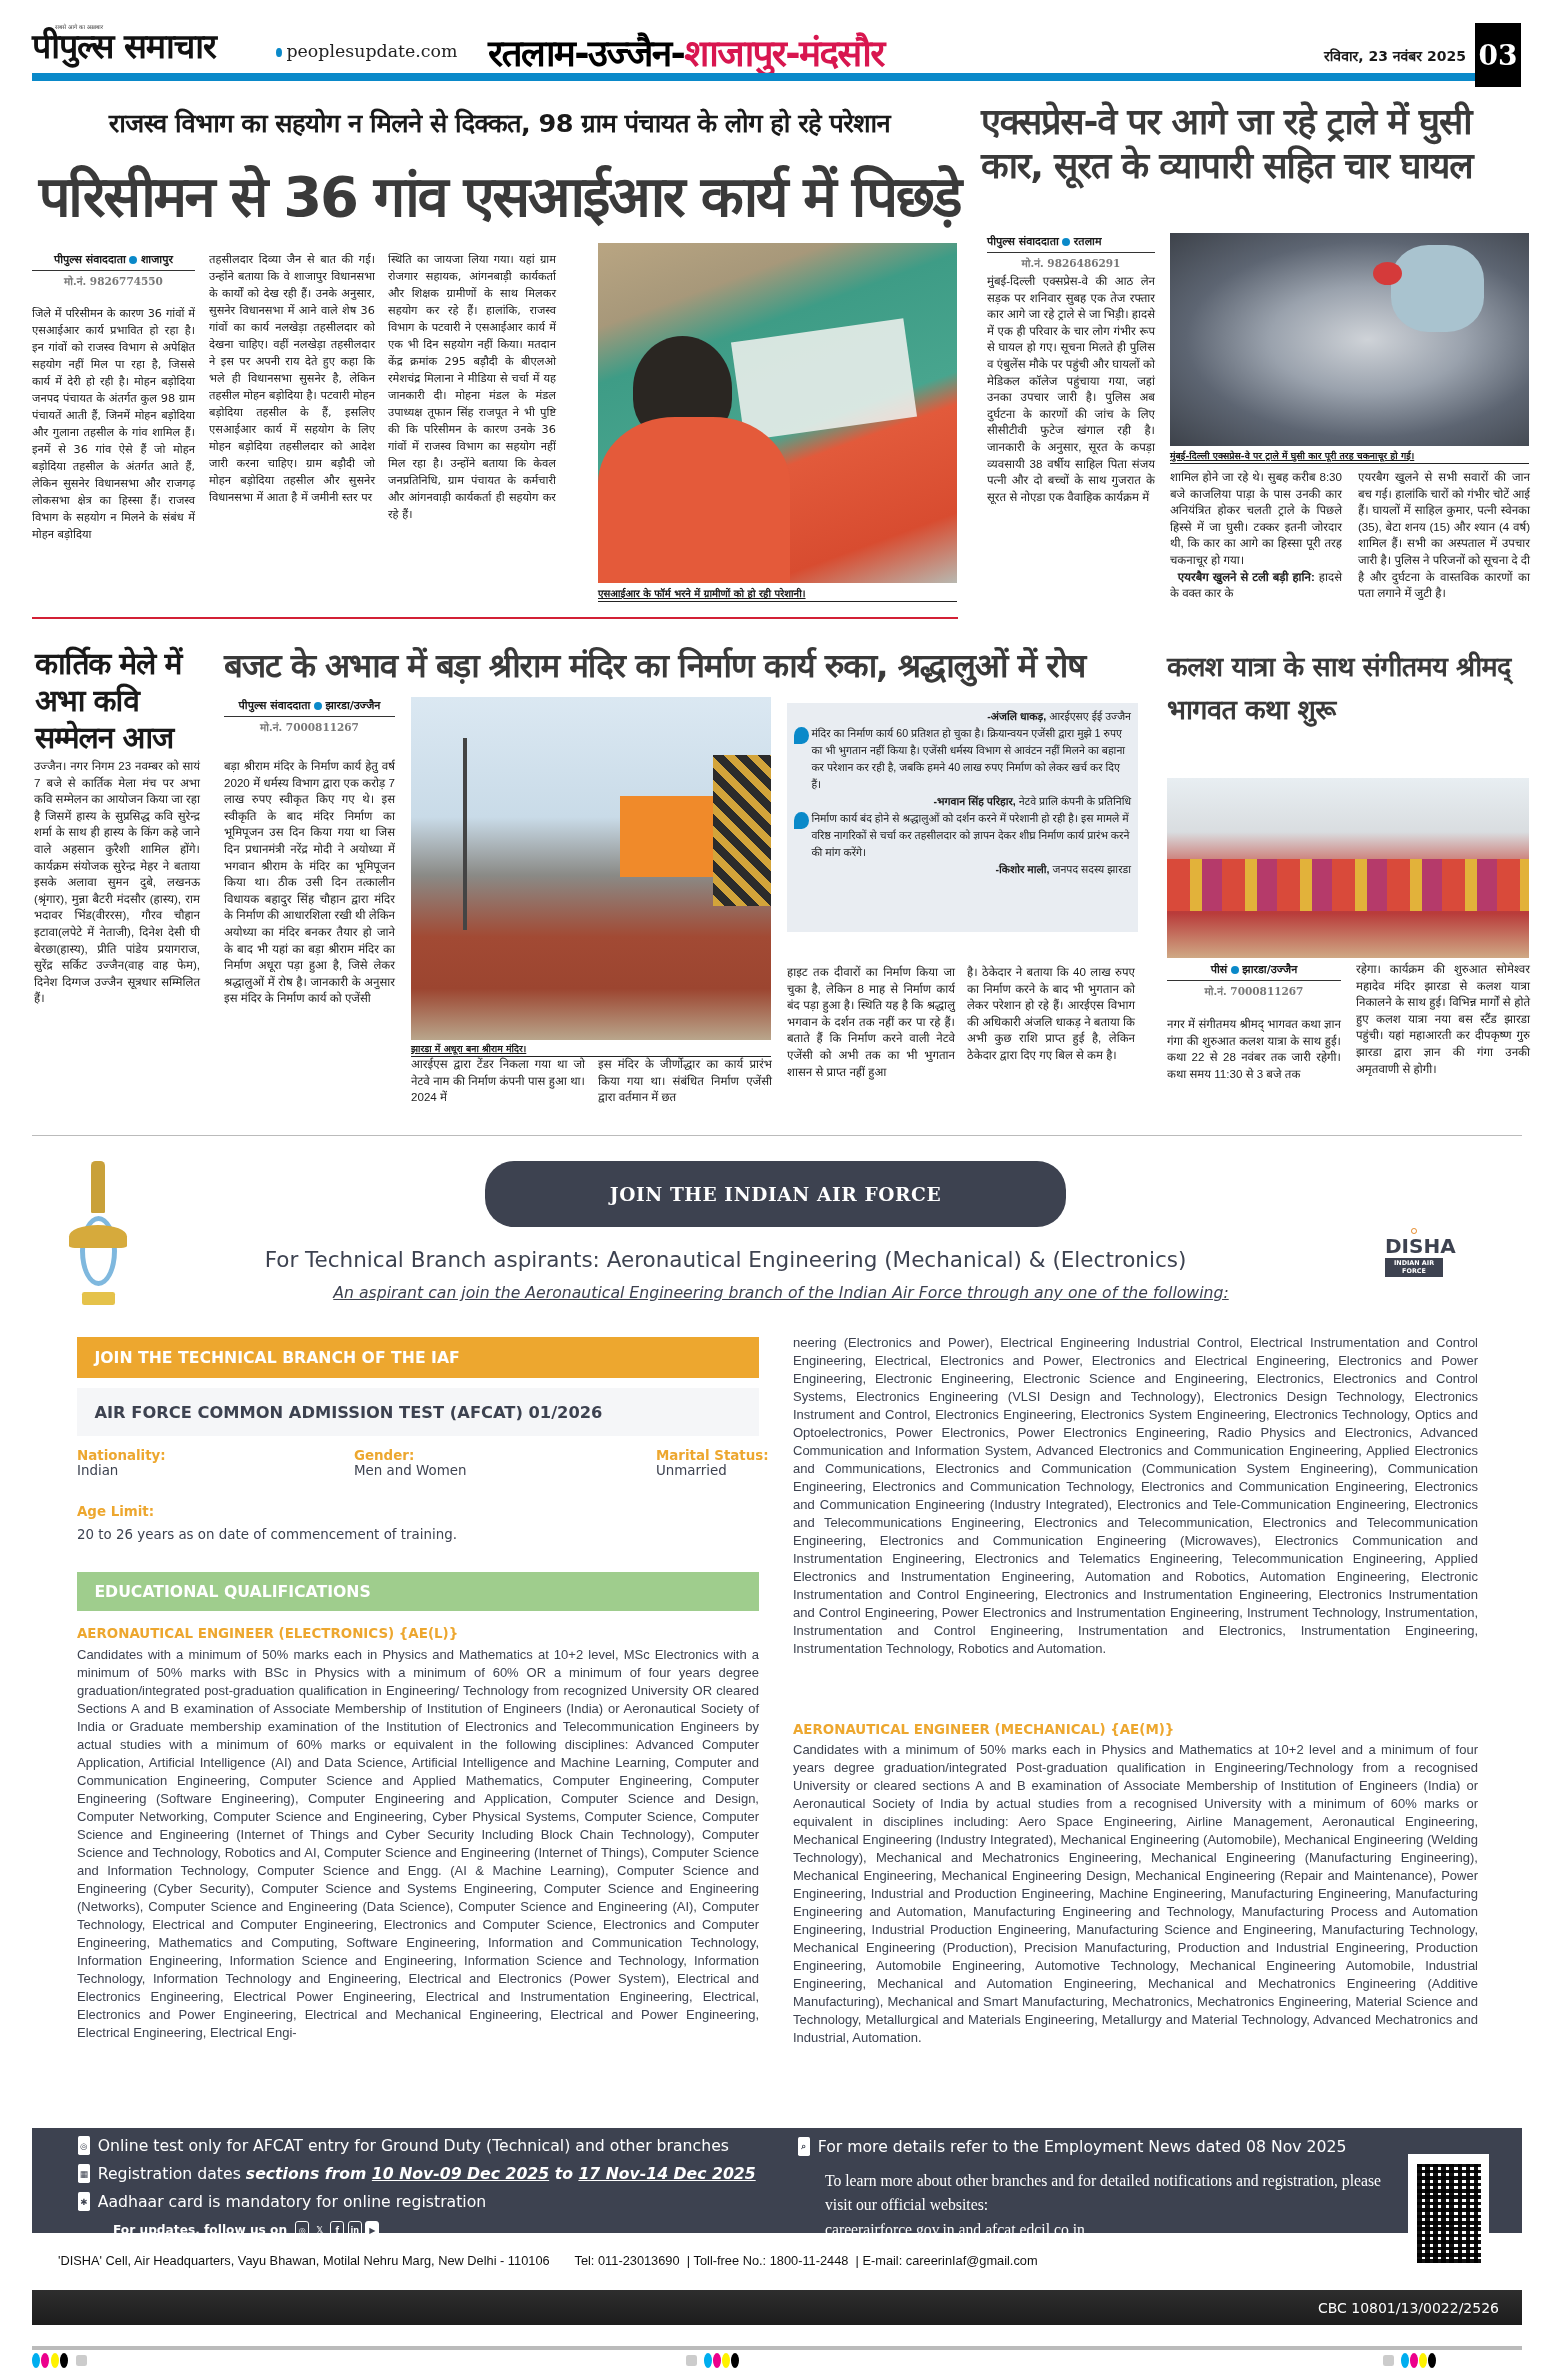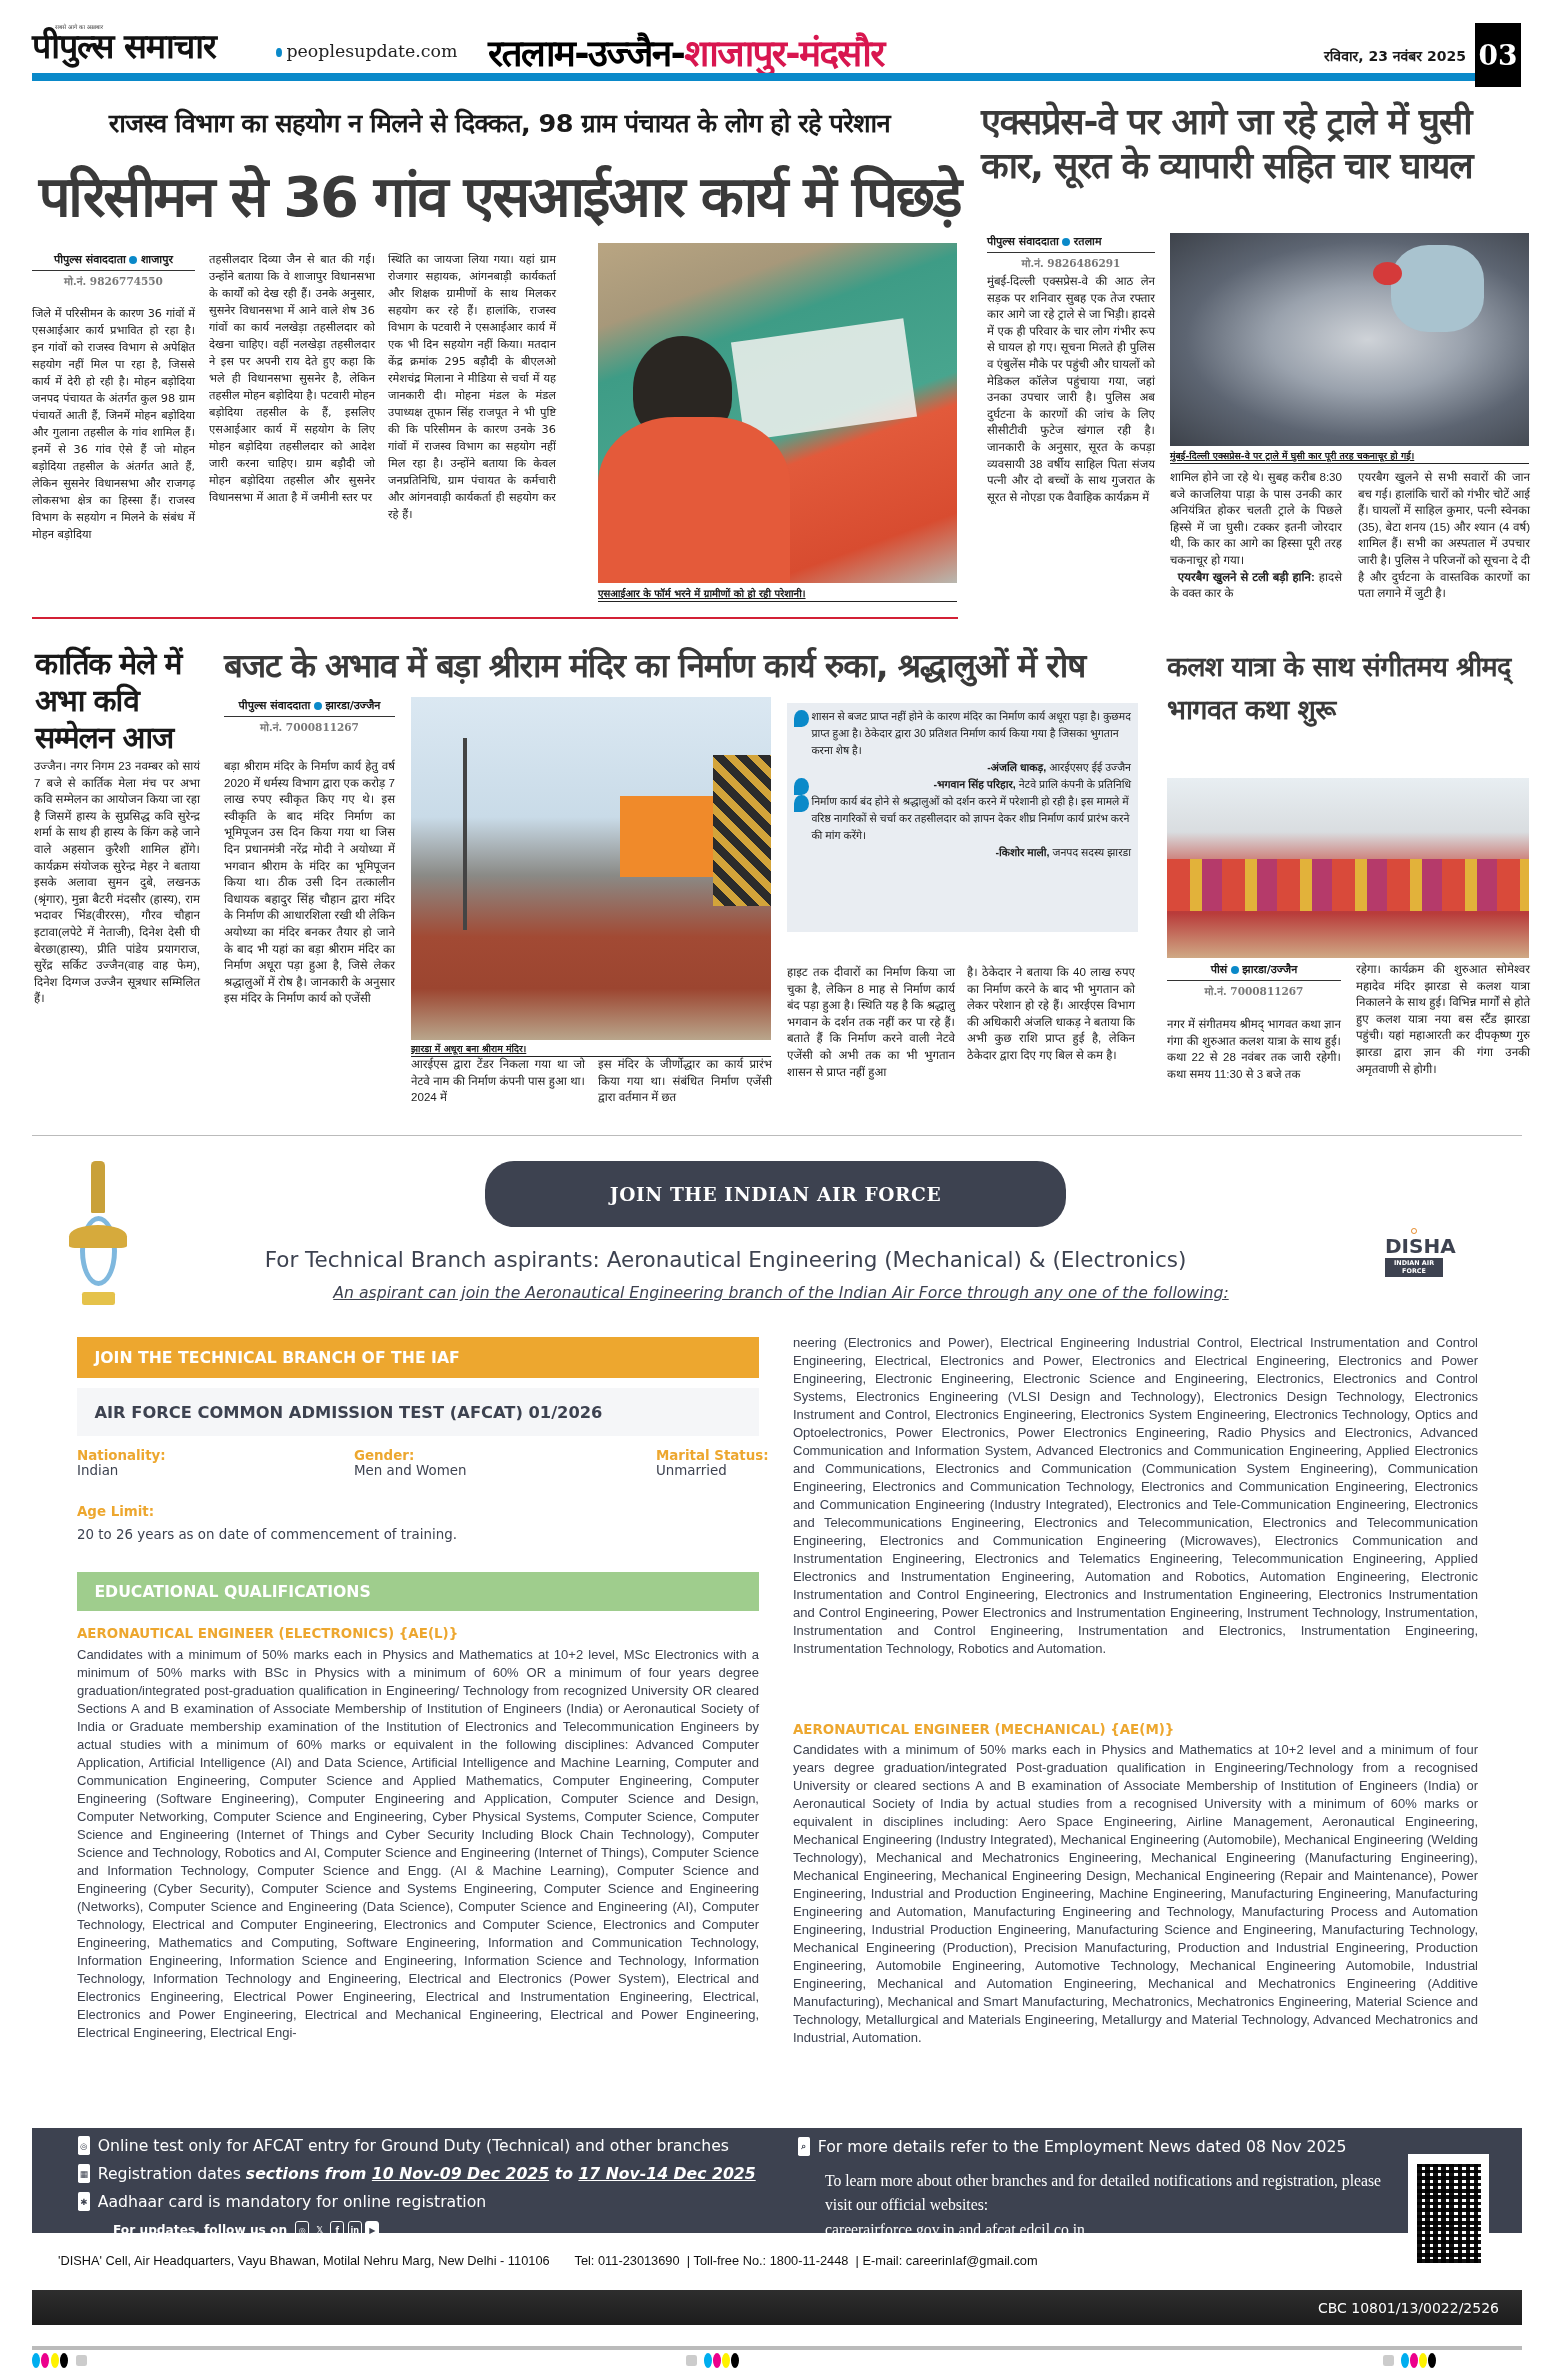--- a/index.html
+++ b/index.html
@@ -131,23 +131,22 @@
 <div class="abs photo" style="left:411px; top:697px; width:360px; height:343px; background: linear-gradient(180deg,#dbe8f2 0%,#c9dbe8 35%,#8a8a86 52%,#a24a34 70%,#9c4530 85%,#b9a68c 100%);">
   <div style="position:absolute; left:209px; top:99px; width:99px; height:81px; background:#f08a2a;"></div>
   <div style="position:absolute; left:52px; top:41px; width:3.5px; height:192px; background:#444;"></div>
   <div style="position:absolute; left:302px; top:58px; width:58px; height:151px; background: repeating-linear-gradient(45deg,#d3a43a 0 8.1px,#2b2b2b 8.1px 16.3px);"></div>
 </div>
 <div class="abs caption" style="left:411px; top:1041px; width:360px; font-size:9.3px;">झारडा में अधूरा बना श्रीराम मंदिर।</div>
 <div class="abs body-cond" style="left:411px; top:1056px; width:174px;">आरईएस द्वारा टेंडर निकला गया था जो नेटवे नाम की निर्माण कंपनी पास हुआ था। 2024 में</div>
 <div class="abs body-cond" style="left:598px; top:1056px; width:174px;">इस मंदिर के जीर्णोद्धार का कार्य प्रारंभ किया गया था। संबंधित निर्माण एजेंसी द्वारा वर्तमान में छत</div>
 
 <div class="abs quote-box">
-  <div class="quote-item"><span class="quote-mark"></span><span>शासन से बजट प्राप्त नहीं होने के कारण मंदिर का निर्माण कार्य अधूरा पड़ा है। कुछमद प्राप्त हुआ है। ठेकेदार द्वारा 30 प्रतिशत निर्माण कार्य किया गया है जिसका भुगतान करना शेष है।</span></div>
   <div class="quote-attr"><span>-अंजलि धाकड़,</span> <span style="font-weight:normal">आरईएसए ईई उज्जैन</span></div>
-  <div class="quote-item"><span class="quote-mark"></span></div>
+  <div class="quote-item"><span class="quote-mark"></span><span>मंदिर का निर्माण कार्य 60 प्रतिशत हो चुका है। क्रियान्वयन एजेंसी द्वारा मुझे 1 रुपए का भी भुगतान नहीं किया है। एजेंसी धर्मस्य विभाग से आवंटन नहीं मिलने का बहाना कर परेशान कर रही है, जबकि हमने 40 लाख रुपए निर्माण को लेकर खर्च कर दिए हैं।</span></div>
   <div class="quote-attr"><span>-भगवान सिंह परिहार,</span> <span style="font-weight:normal">नेटवे प्रालि कंपनी के प्रतिनिधि</span></div>
   <div class="quote-item"><span class="quote-mark"></span><span>निर्माण कार्य बंद होने से श्रद्धालुओं को दर्शन करने में परेशानी हो रही है। इस मामले में वरिष्ठ नागरिकों से चर्चा कर तहसीलदार को ज्ञापन देकर शीघ्र निर्माण कार्य प्रारंभ करने की मांग करेंगे।</span></div>
   <div class="quote-attr"><span>-किशोर माली,</span> <span style="font-weight:normal">जनपद सदस्य झारडा</span></div>
 </div>
 <div class="abs body-cond" style="left:787px; top:964px; width:168px;">हाइट तक दीवारों का निर्माण किया जा चुका है, लेकिन 8 माह से निर्माण कार्य बंद पड़ा हुआ है। स्थिति यह है कि श्रद्धालु भगवान के दर्शन तक नहीं कर पा रहे हैं। बताते हैं कि निर्माण करने वाली नेटवे एजेंसी को अभी तक का भी भुगतान शासन से प्राप्त नहीं हुआ</div>
 <div class="abs body-cond" style="left:967px; top:964px; width:168px;">है। ठेकेदार ने बताया कि 40 लाख रुपए का निर्माण करने के बाद भी भुगतान को लेकर परेशान हो रहे हैं। आरईएस विभाग की अधिकारी अंजलि धाकड़ ने बताया कि अभी कुछ राशि प्राप्त हुई है, लेकिन ठेकेदार द्वारा दिए गए बिल से कम है।</div>
 
 <div class="abs kalash-head">कलश यात्रा के साथ संगीतमय श्रीमद् भागवत कथा शुरू</div>
 <div class="abs photo" style="left:1167px; top:778px; width:362px; height:180px; background: linear-gradient(180deg,#e8eef2 0%,#d9dde0 30%,#c64a3f 55%,#b93b3a 75%,#cfa985 100%);">
   <div style="position:absolute; left:0; top:81px; width:362px; height:52px; background: repeating-linear-gradient(90deg,#d94a3a 0 23px,#e2b23a 23px 35px,#b53a6a 35px 55px);"></div>

